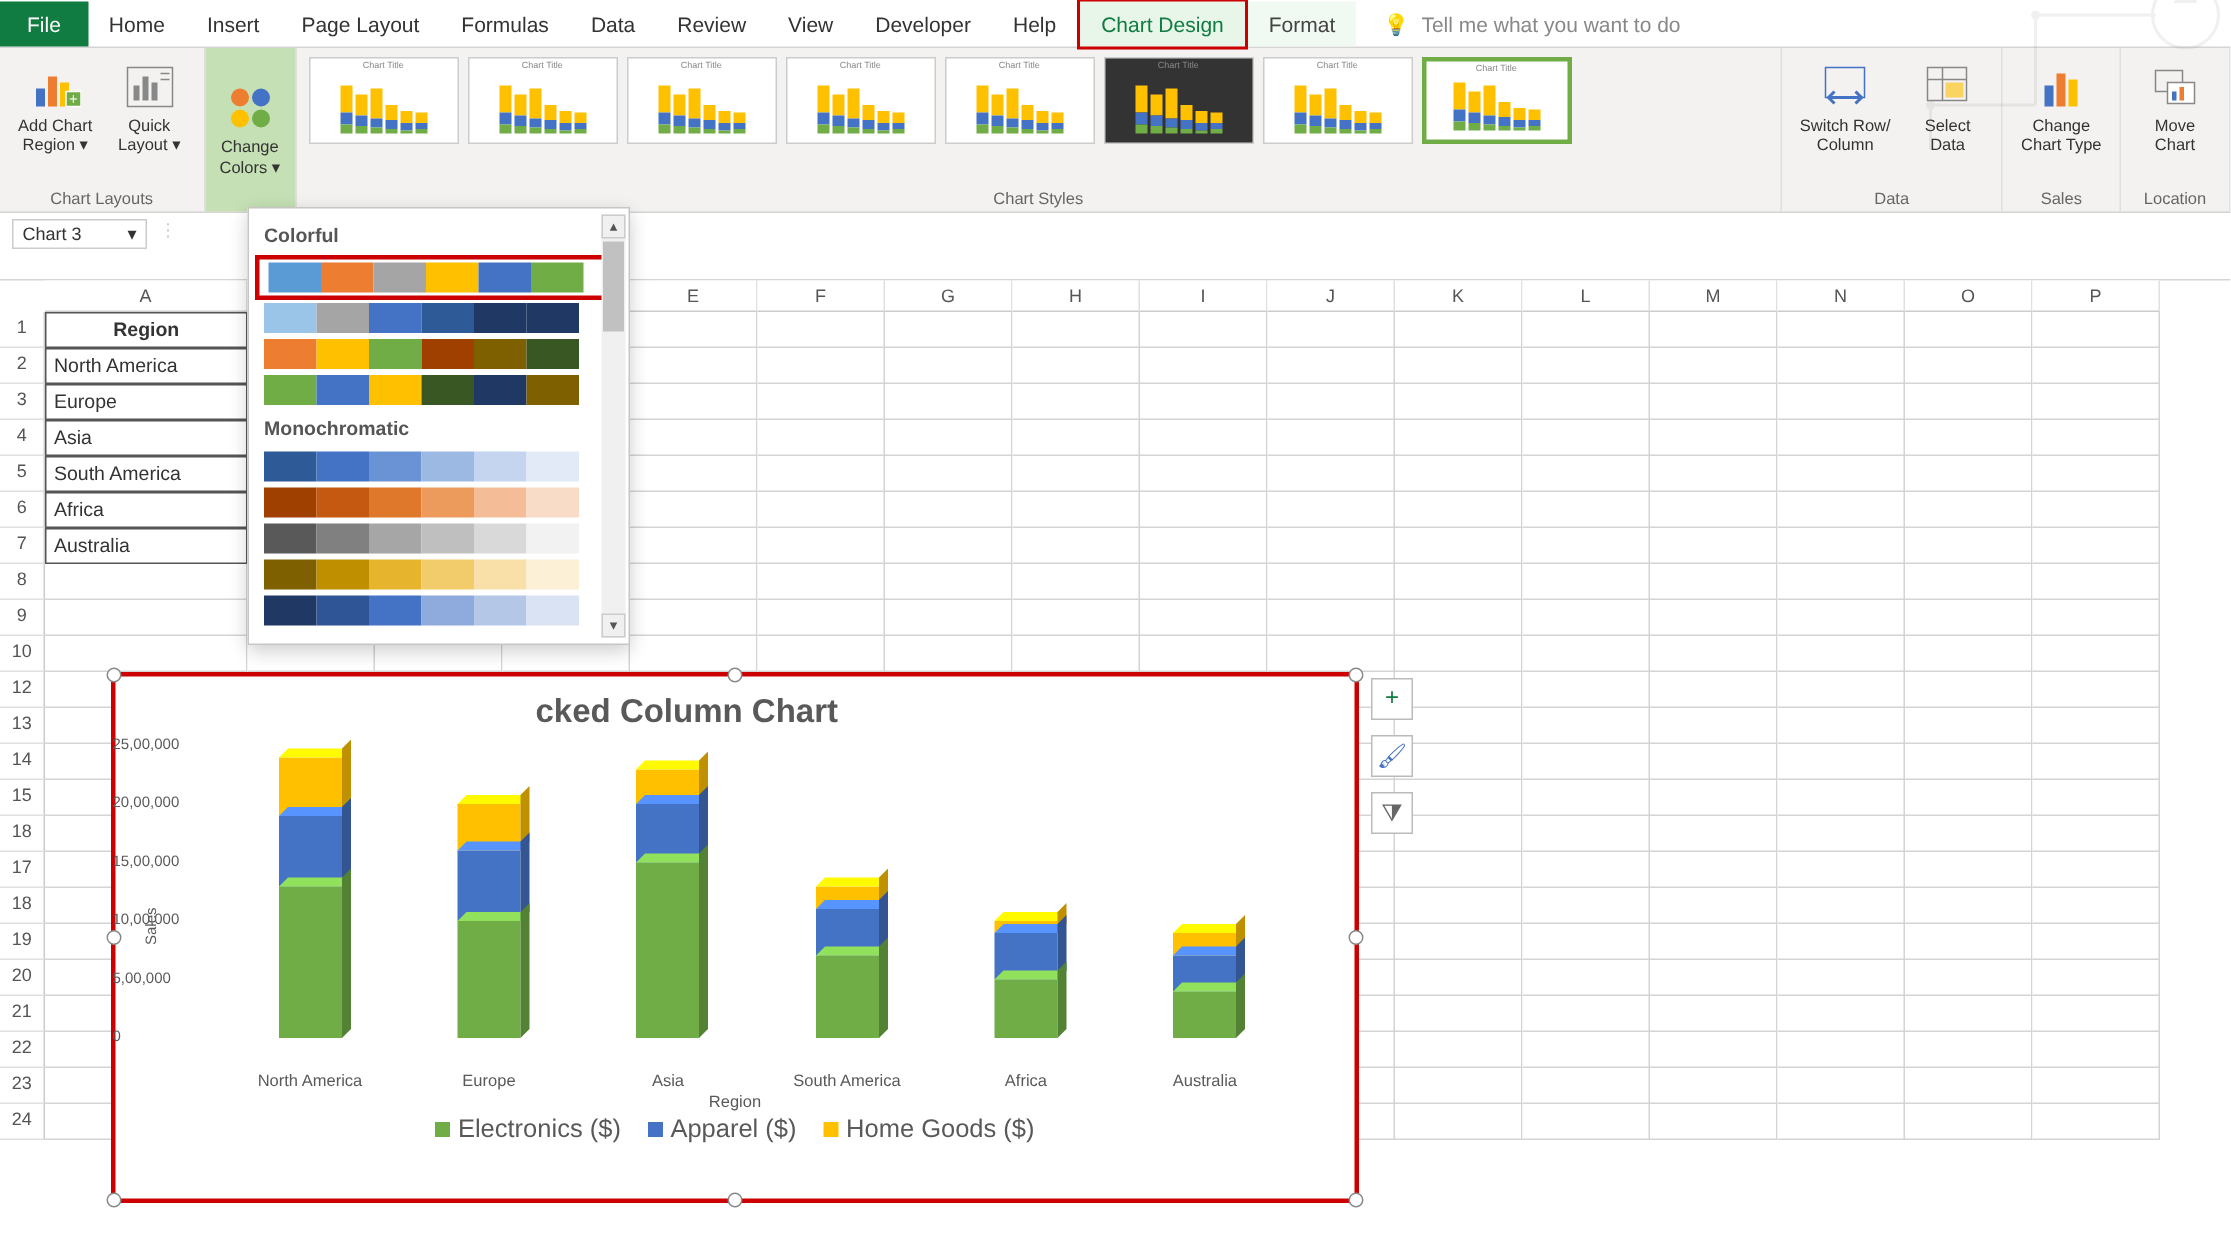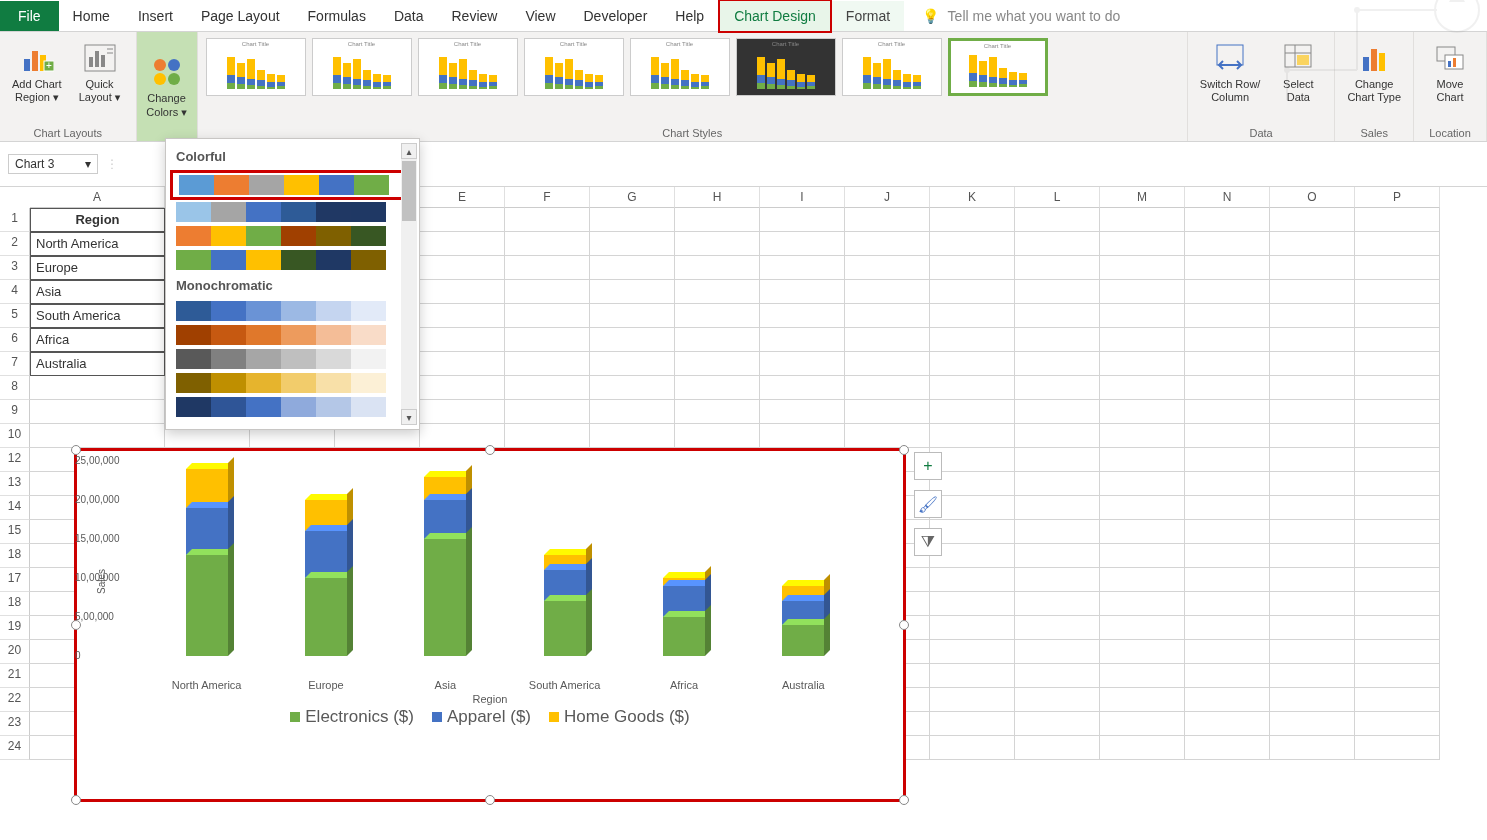--- a/index.html
+++ b/index.html
@@ -16,21 +16,21 @@
 .ribbon-items{display:flex;gap:2px;flex:1;align-items:flex-start}
 .ribbon-btn{display:flex;flex-direction:column;align-items:center;padding:4px 6px;cursor:pointer;font-size:11px;text-align:center;line-height:1.2;min-width:60px}
 .ribbon-btn .icon-box{width:36px;height:36px;margin-bottom:2px;display:flex;align-items:center;justify-content:center}
 .change-colors{background:#c5e0b4}
 .style-thumb{width:100px;height:58px;border:1px solid #ccc;margin:2px;background:#fff;cursor:pointer;display:flex;align-items:flex-end;justify-content:center;gap:2px;padding:6px 4px;position:relative}
 .style-thumb.selected{border:3px solid #70ad47}
 .style-thumb.dark{background:#333}
 .style-thumb .mini-title{position:absolute;top:2px;left:0;right:0;text-align:center;font-size:6px;color:#888}
 .mini-bar{width:8px;display:flex;flex-direction:column}
 .mini-seg{width:100%}
-.name-box-row{display:flex;align-items:center;height:45px;border-bottom:1px solid #d4d4d4;padding:18px 8px;gap:8px}
+.name-box-row{display:flex;align-items:flex-start;height:45px;border-bottom:1px solid #d4d4d4;padding:4px 8px;gap:8px}
 .name-box{border:1px solid #ccc;padding:2px 6px;font-size:12px;width:90px;display:flex;justify-content:space-between;align-items:center;background:#fff}
 .grid-area{position:relative}
 .col-headers{display:flex;margin-left:30px}
 .col-header{width:85px;text-align:center;font-size:12px;color:#555;border-right:1px solid #e0e0e0;border-bottom:1px solid #ccc;padding:3px 0;background:#fff}
 .col-header.first{width:135px}
 .row{display:flex}
 .row-header{width:30px;text-align:center;font-size:12px;color:#555;border-right:1px solid #ccc;border-bottom:1px solid #e0e0e0;padding:3px 0;background:#fff}
 .cell{width:85px;border-right:1px solid #d4d4d4;border-bottom:1px solid #d4d4d4;padding:3px 5px;font-size:13px;background:#fff;height:24px;overflow:hidden;white-space:nowrap}
 .cell.first{width:135px}
 .cell.header-cell{font-weight:700;text-align:center;background:#fff;border:1px solid #555}
@@ -1038,20 +1038,21 @@
 <div class="chart-container">
   <div class="chart-handle" style="top:-6px;left:-6px"></div>
   <div class="chart-handle" style="top:-6px;left:50%;margin-left:-5px"></div>
   <div class="chart-handle" style="top:-6px;right:-6px"></div>
   <div class="chart-handle" style="top:50%;left:-6px;margin-top:-5px"></div>
   <div class="chart-handle" style="top:50%;right:-6px;margin-top:-5px"></div>
   <div class="chart-handle" style="bottom:-6px;left:-6px"></div>
   <div class="chart-handle" style="bottom:-6px;left:50%;margin-left:-5px"></div>
   <div class="chart-handle" style="bottom:-6px;right:-6px"></div>
 
+  <div class="chart-title" style="padding-left:280px;text-align:left">cked Column Chart</div>
   <div class="chart-plot">
     <div class="y-axis-label">Sales</div>
     <div id="y-ticks">
         <div class="y-tick" style="top: -6px;">25,00,000</div>
         <div class="y-tick" style="top: 33px;">20,00,000</div>
         <div class="y-tick" style="top: 72px;">15,00,000</div>
         <div class="y-tick" style="top: 111px;">10,00,000</div>
         <div class="y-tick" style="top: 150px;">5,00,000</div>
         <div class="y-tick" style="top: 189px;">0</div>
       </div>

